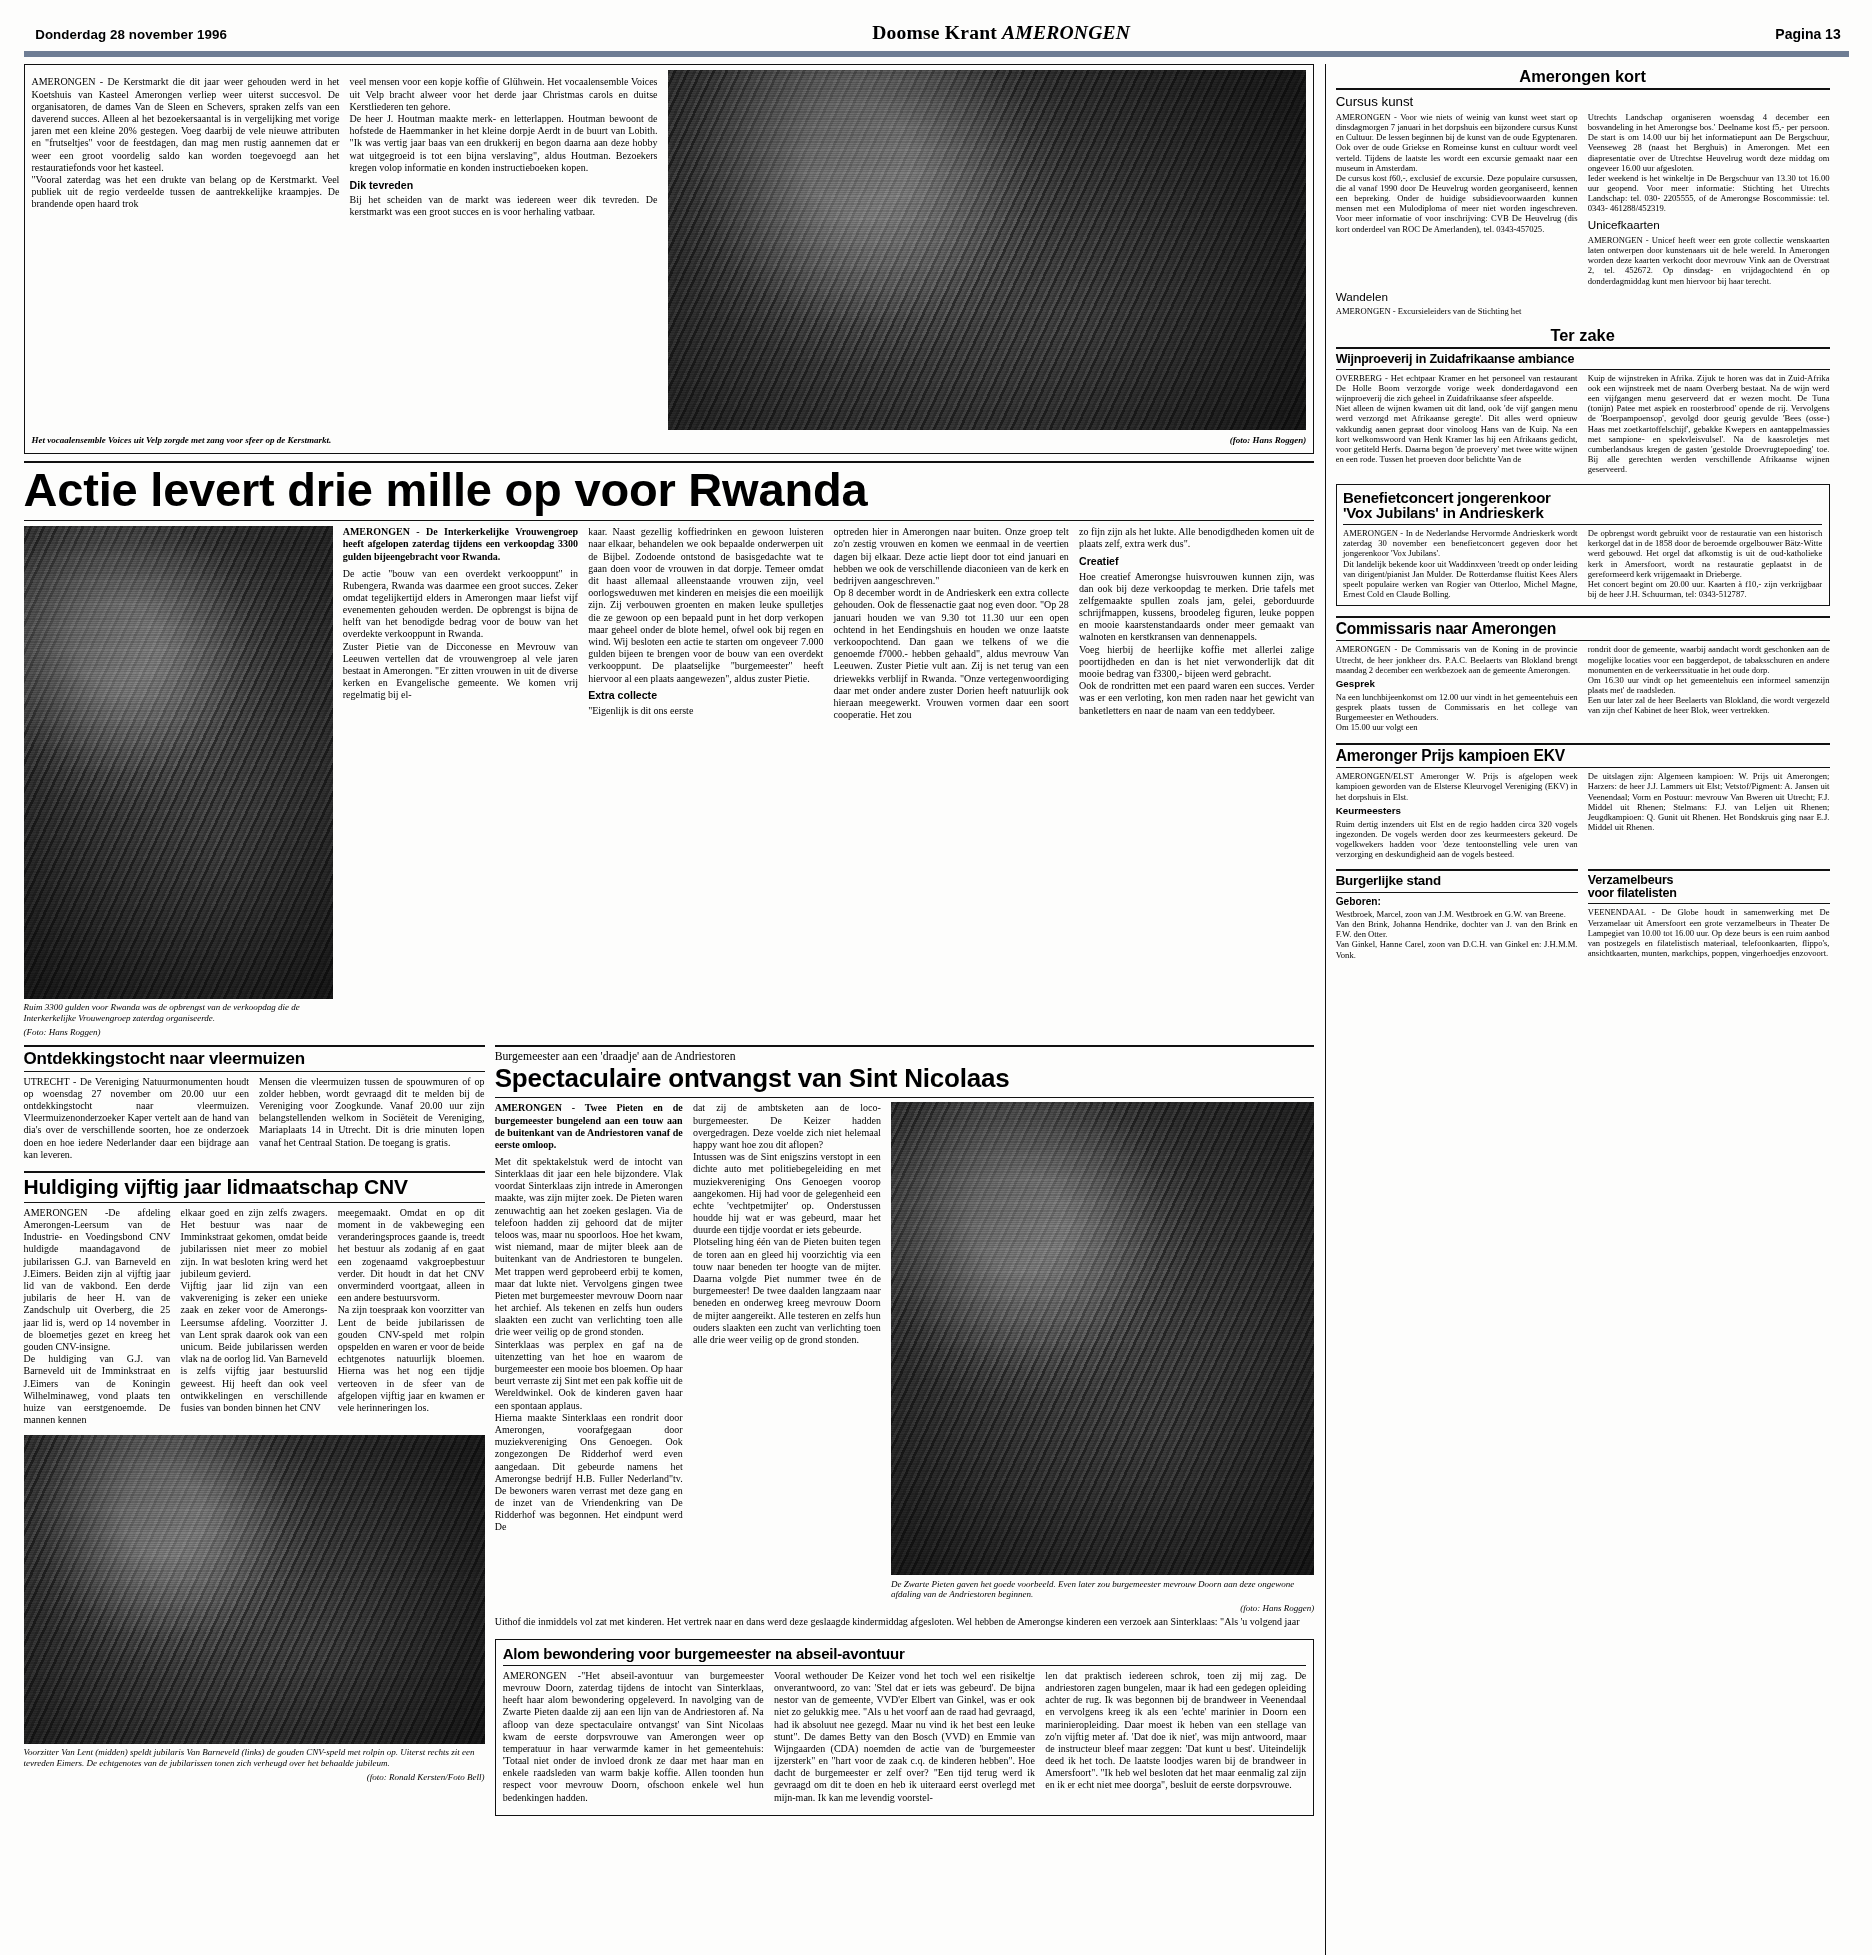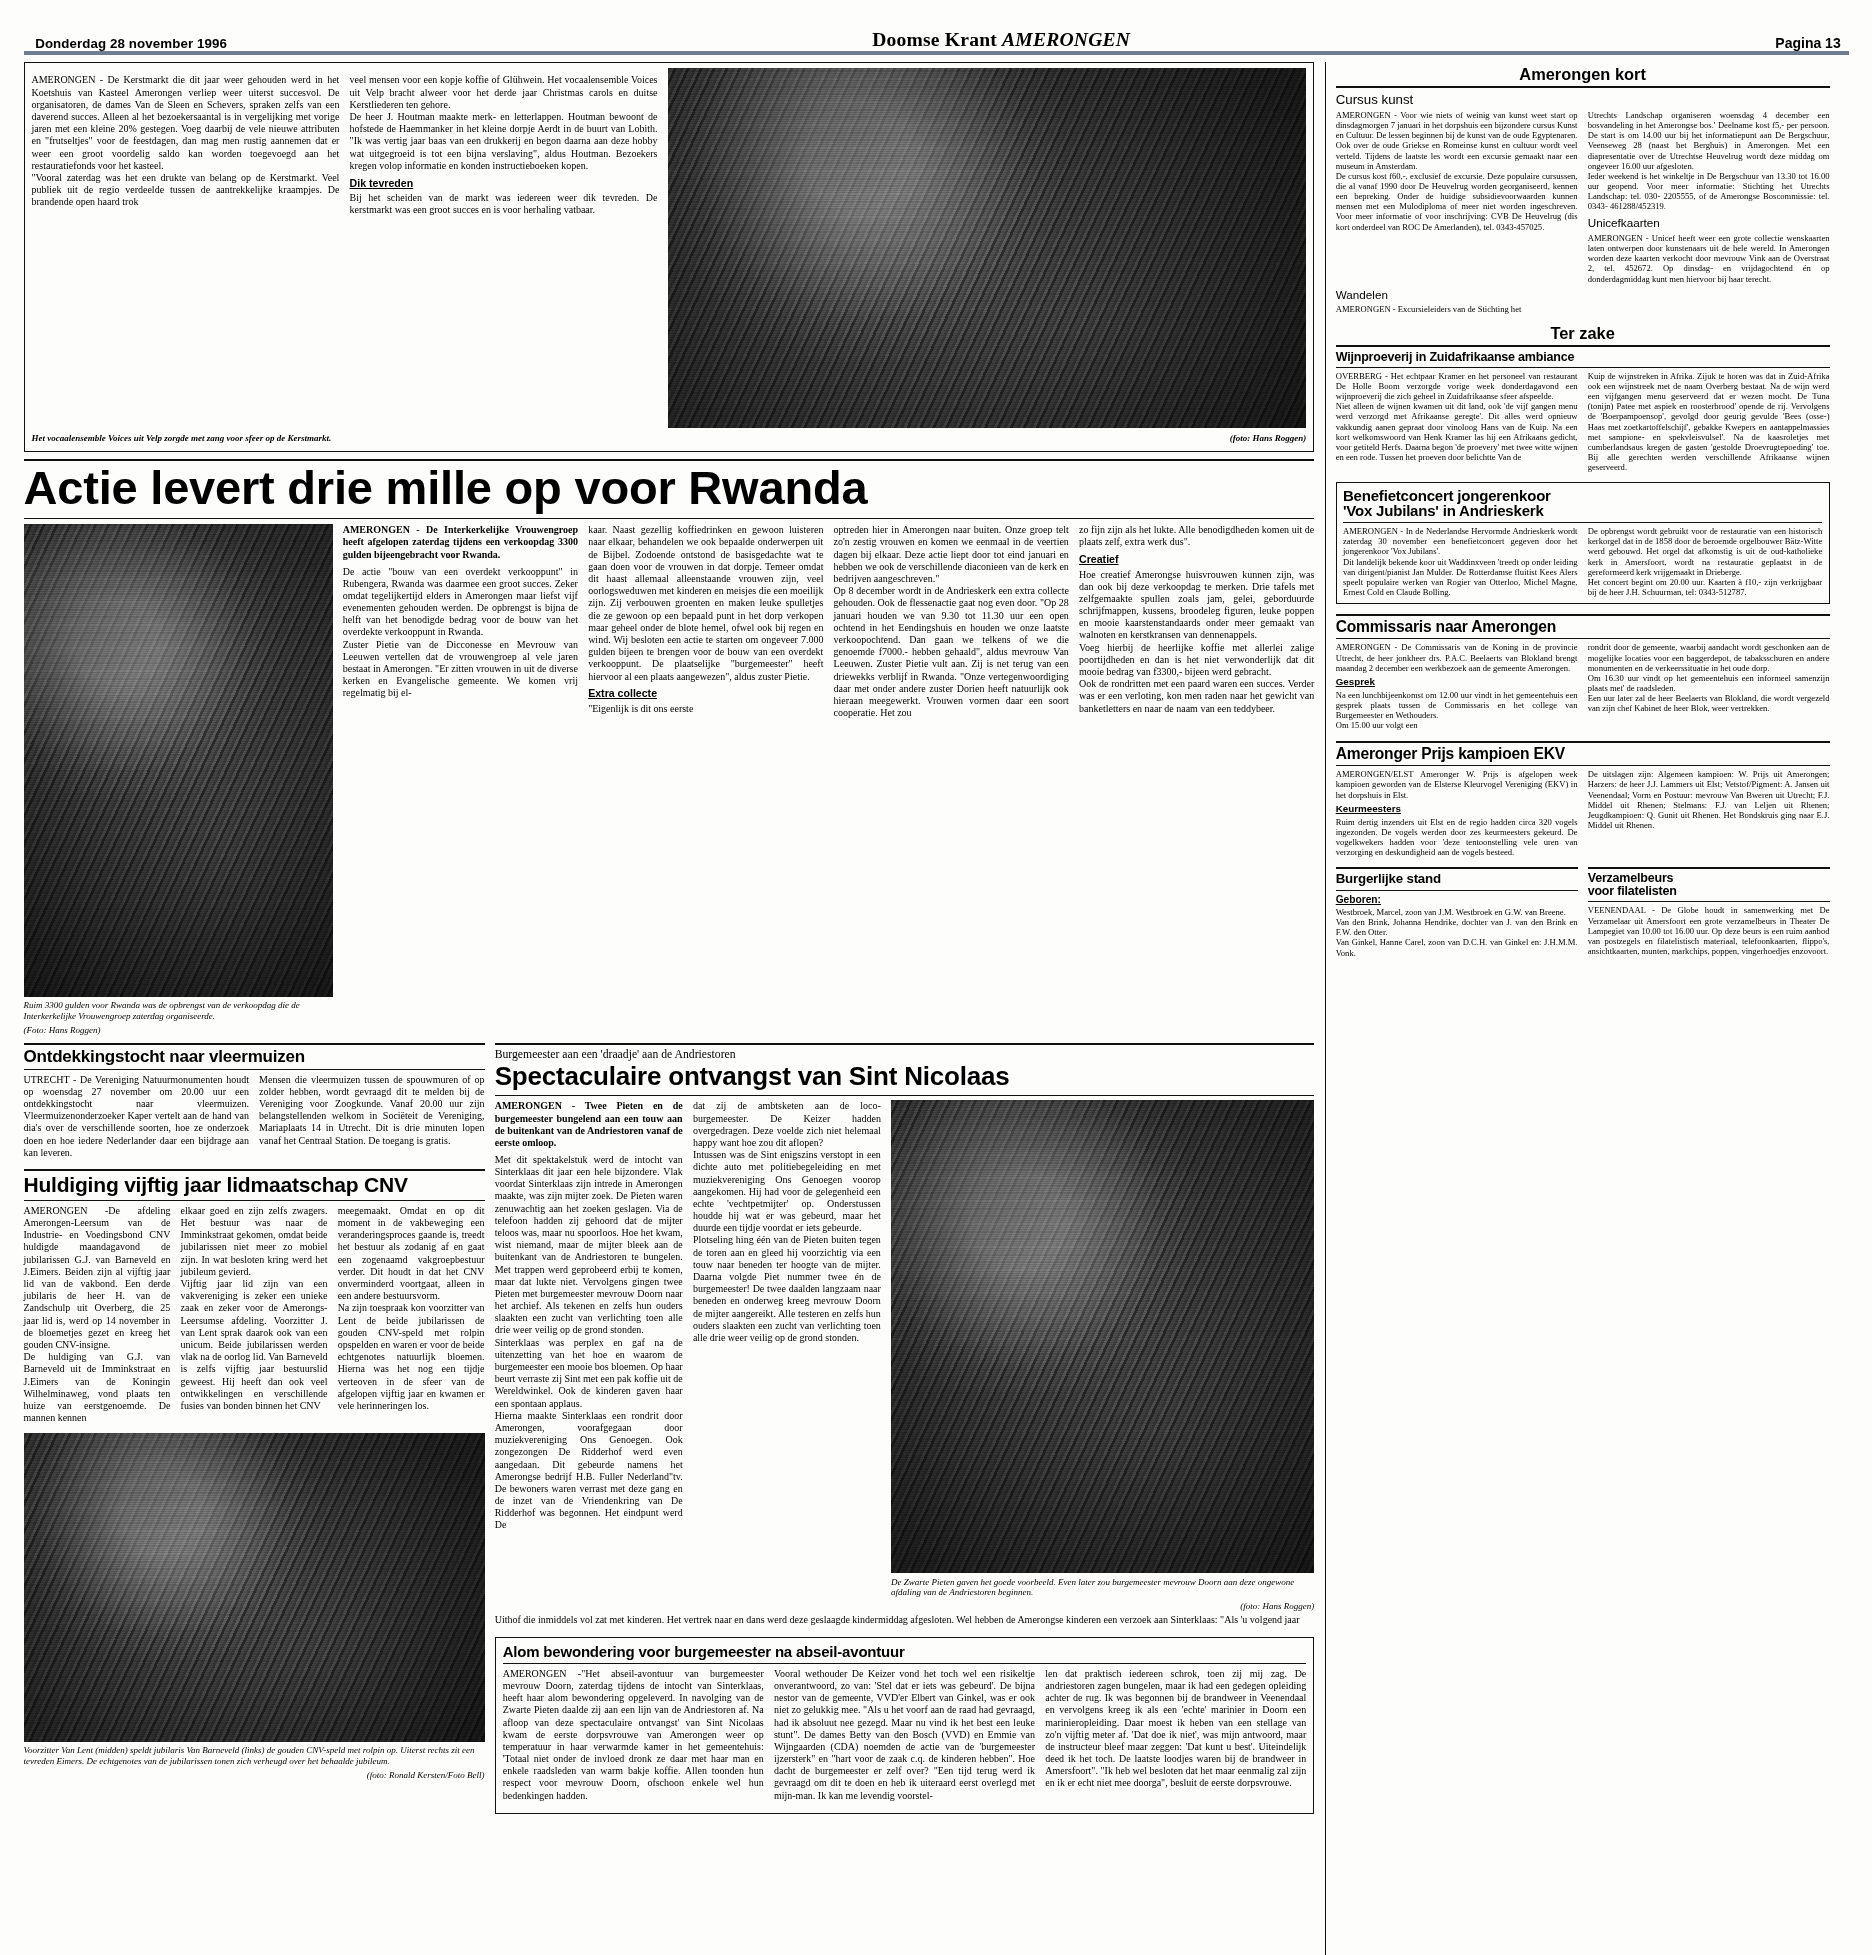--- a/index.html
+++ b/index.html
@@ -17,23 +17,23 @@
     height: 2582px;
     background: #fdfdfb;
     box-sizing: border-box;
     padding: 15.6px 23.5px 11.7px 23.5px;
     filter: saturate(0.2);
   }
   
   .masthead {
     position: relative;
     height: 35px;
-    border-bottom: 4px solid #3b82f6;
+    border-bottom: 6px solid #3b82f6;
     display: flex;
-    align-items: flex-end;
+    align-items: center;
     justify-content: space-between;
     padding: 0 7.8px 0 11.7px;
   }
   .masthead .date {
     font-family: "Liberation Sans", sans-serif;
     font-size: 13.3px;
     font-weight: bold;
     letter-spacing: 0.1px;
     padding-top: 3.1px;
   }
@@ -105,21 +105,20 @@
     margin-top: 3.1px;
   }
   .lead {
     font-weight: bold;
   }
   .subhead {
     font-family: "Liberation Sans", sans-serif;
     font-weight: bold;
     font-size: 10.6px;
     margin: 2.3px 0 2.3px 0;
-    text-decoration: underline;
   }
   
   .photo {
     background:
       repeating-linear-gradient(115deg, #4a4a4a 0 2.7px, #6d6d6d 2.7px 5.5px, #333 5.5px 8.2px, #5c5c5c 8.2px 11.7px),
       radial-gradient(circle at 30% 25%, #bdbdbd 0 10%, #6a6a6a 40%, #2b2b2b 100%);
     background-blend-mode: overlay;
     position: relative;
     overflow: hidden;
   }

